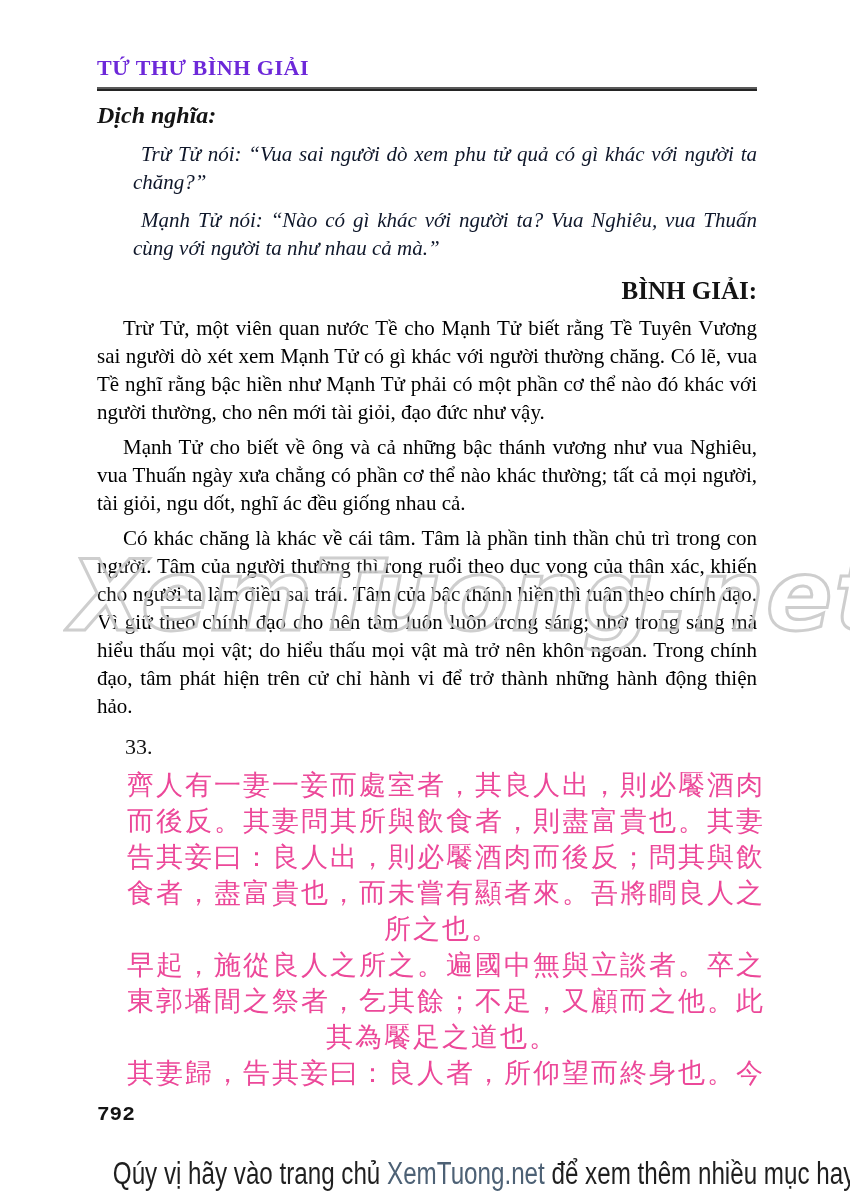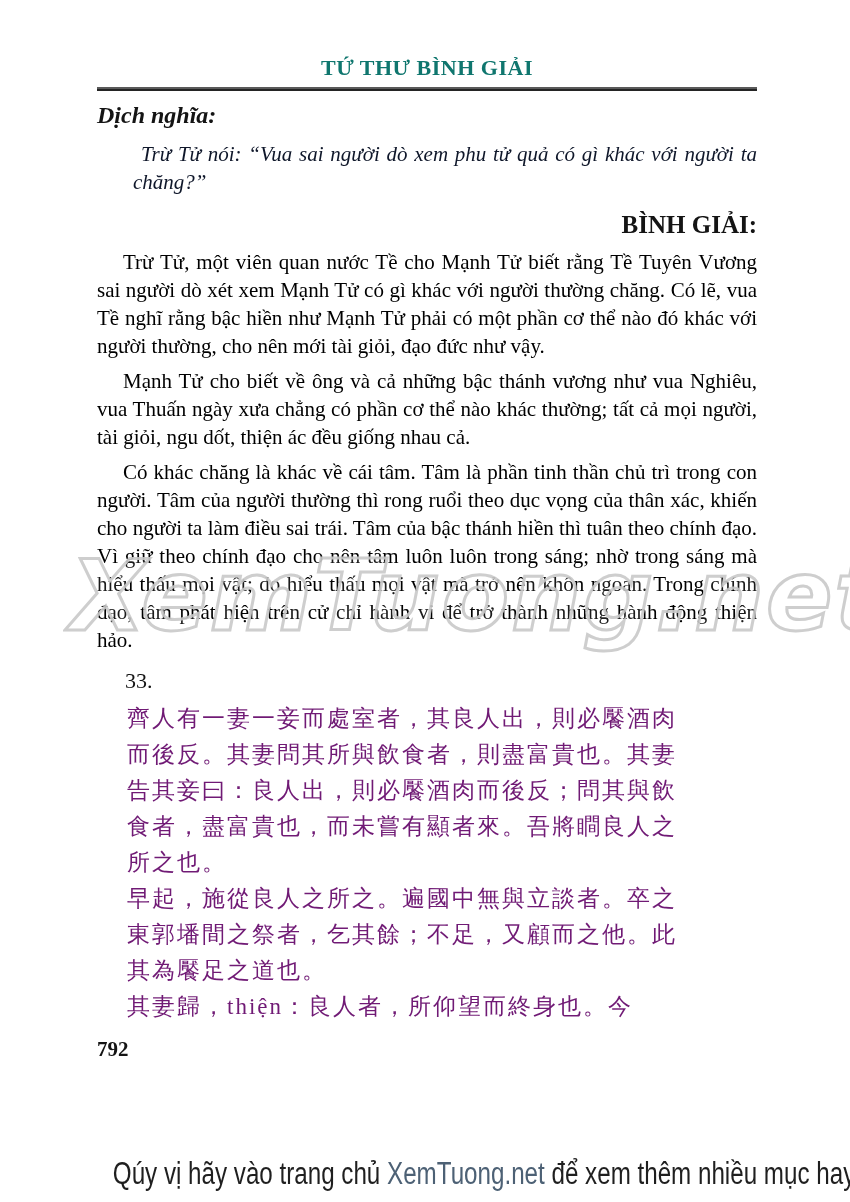--- a/index.html
+++ b/index.html
@@ -17,22 +17,21 @@
 
   .content {
     padding: 54px 93px 0 97px;
   }
 
   .book-title {
     font-size: 22px;
     font-weight: bold;
     letter-spacing: 0.5px;
     line-height: 28px;
-    color: #0f766e;
-    text-align: center;
+    color: #6d28d9;
   }
 
   .header-rule {
     margin-top: 5px;
     height: 2px;
     border-top: 2px solid #5a5a5a;
     border-bottom: 2px solid #242424;
   }
 
   .dich-nghia-heading {
@@ -81,32 +80,34 @@
     color: #141414;
     margin-left: 28px;
   }
 
   .chinese-block {
     margin-top: 6px;
     margin-left: 30px;
   }
 
   .chinese-line {
-    font-size: 23px;
+    font-size: 27px;
     line-height: 36px;
     letter-spacing: 2px;
-    color: #701a75;
+    color: #ec4899;
     white-space: nowrap;
+    text-align: center;
   }
 
   .page-number {
     margin-top: 12px;
     font-size: 21px;
     font-weight: bold;
     color: #141414;
+    font-family: Liberation Mono, monospace;
   }
 
   .watermark {
     position: absolute;
     top: 534px;
     left: 70px;
     z-index: 5;
     font-family: "DejaVu Sans", sans-serif;
     font-weight: bold;
     font-style: italic;
@@ -153,41 +154,42 @@
   <div class="content">
 
     <div class="book-title">TỨ THƯ BÌNH GIẢI</div>
 
     <div class="header-rule"></div>
 
     <div class="dich-nghia-heading">Dịch nghĩa:</div>
 
     <p class="quote">Trừ Tử nói: “Vua sai người dò xem phu tử quả có gì khác với người ta chăng?”</p>
 
+    <p class="quote">Mạnh Tử nói: “Nào có gì khác với người ta? Vua Nghiêu, vua Thuấn cùng với người ta như nhau cả mà.”</p>
 
     <div class="binh-giai-heading">BÌNH GIẢI:</div>
 
     <p class="body-para">Trừ Tử, một viên quan nước Tề cho Mạnh Tử biết rằng Tề Tuyên Vương sai người dò xét xem Mạnh Tử có gì khác với người thường chăng. Có lẽ, vua Tề nghĩ rằng bậc hiền như Mạnh Tử phải có một phần cơ thể nào đó khác với người thường, cho nên mới tài giỏi, đạo đức như vậy.</p>
 
-    <p class="body-para">Mạnh Tử cho biết về ông và cả những bậc thánh vương như vua Nghiêu, vua Thuấn ngày xưa chẳng có phần cơ thể nào khác thường; tất cả mọi người, tài giỏi, ngu dốt, thiện ác đều giống nhau cả.</p>
+    <p class="body-para">Mạnh Tử cho biết về ông và cả những bậc thánh vương như vua Nghiêu, vua Thuấn ngày xưa chẳng có phần cơ thể nào khác thường; tất cả mọi người, tài giỏi, ngu dốt, nghĩ ác đều giống nhau cả.</p>
 
     <p class="body-para">Có khác chăng là khác về cái tâm. Tâm là phần tinh thần chủ trì trong con người. Tâm của người thường thì rong ruổi theo dục vọng của thân xác, khiến cho người ta làm điều sai trái. Tâm của bậc thánh hiền thì tuân theo chính đạo. Vì giữ theo chính đạo cho nên tâm luôn luôn trong sáng; nhờ trong sáng mà hiểu thấu mọi vật; do hiểu thấu mọi vật mà trở nên khôn ngoan. Trong chính đạo, tâm phát hiện trên cử chỉ hành vi để trở thành những hành động thiện hảo.</p>
 
     <div class="section-number">33.</div>
 
     <div class="chinese-block">
       <div class="chinese-line">齊人有一妻一妾而處室者，其良人出，則必饜酒肉</div>
       <div class="chinese-line">而後反。其妻問其所與飲食者，則盡富貴也。其妻</div>
       <div class="chinese-line">告其妾曰：良人出，則必饜酒肉而後反；問其與飲</div>
       <div class="chinese-line">食者，盡富貴也，而未嘗有顯者來。吾將瞷良人之</div>
       <div class="chinese-line">所之也。</div>
       <div class="chinese-line">早起，施從良人之所之。遍國中無與立談者。卒之</div>
       <div class="chinese-line">東郭墦間之祭者，乞其餘；不足，又顧而之他。此</div>
       <div class="chinese-line">其為饜足之道也。</div>
-      <div class="chinese-line">其妻歸，thiện：良人者，所仰望而終身也。今</div>
+      <div class="chinese-line">其妻歸，告其妾曰：良人者，所仰望而終身也。今</div>
     </div>
 
     <div class="page-number">792</div>
 
   </div>
 
   <div class="watermark">XemTuong.net</div>
 
   <div class="footer">
     <div class="footer-inner">

